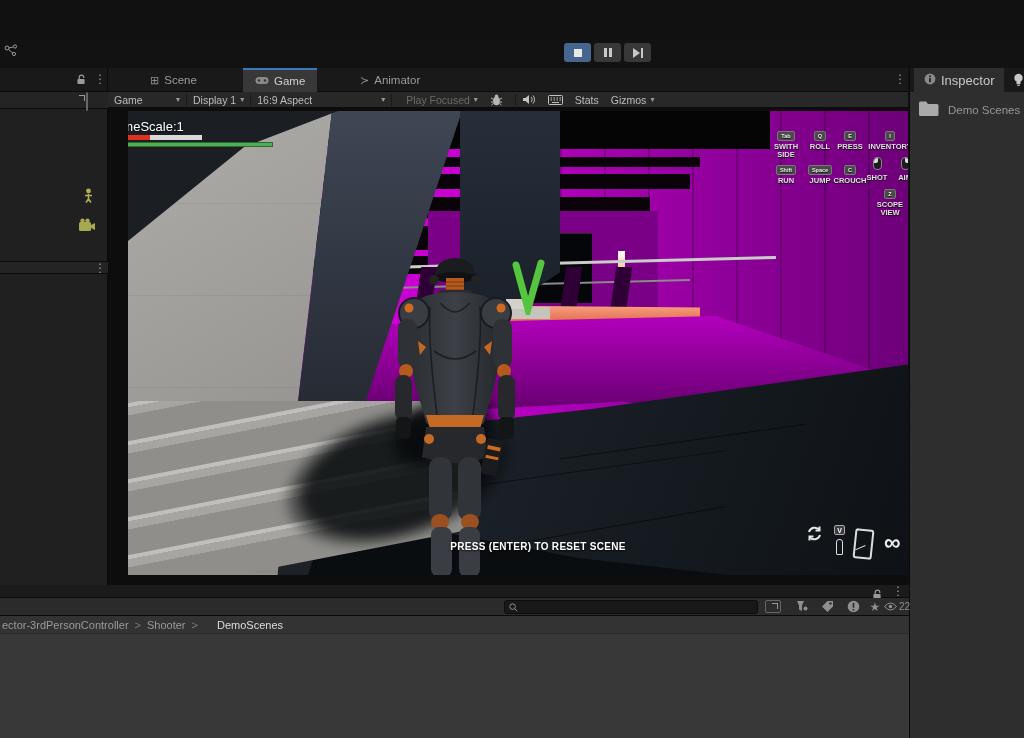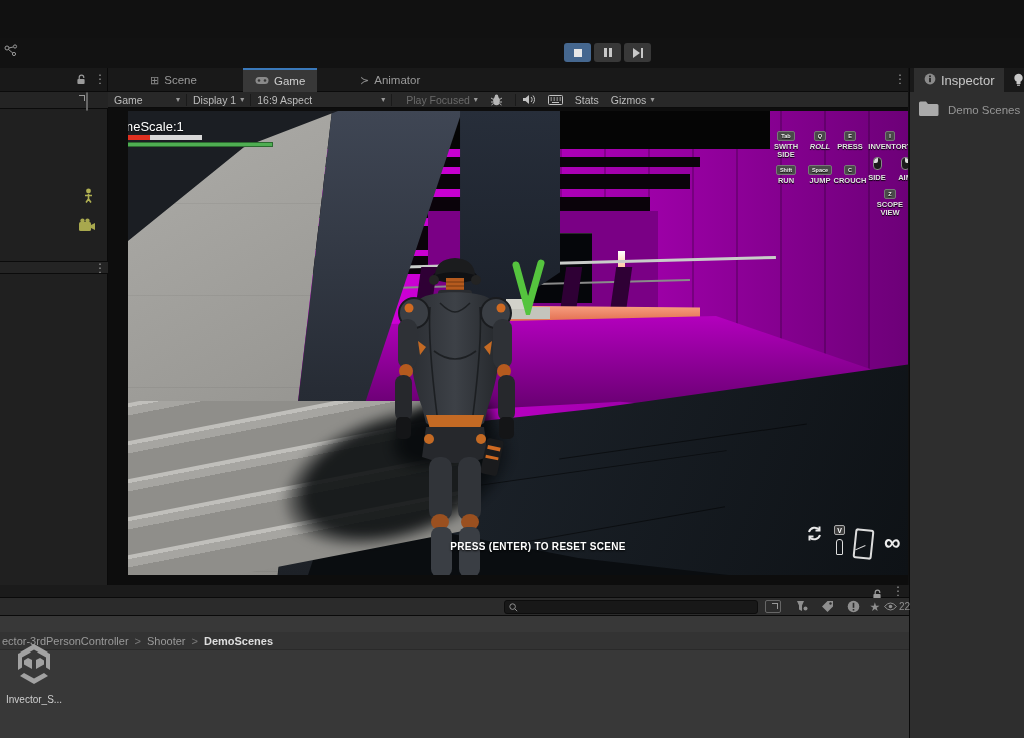--- a/index.html
+++ b/index.html
@@ -153,23 +153,23 @@
 
   
   #botpanel { left:0; top:585px; width:909px; height:153px; background:#383838; }
   #bot-head { position:absolute; left:0; top:0; width:100%; height:13px; background:#1b1b1b; border-bottom:1px solid #0a0a0a; }
   #bot-toolbar { position:absolute; left:0; top:13px; width:100%; height:18px; background:#2b2b2b;
     border-bottom:1px solid #0a0a0a; }
   #searchbox { position:absolute; left:504px; top:2px; width:254px; height:14px; background:#181818;
     border:1px solid #0d0d0d; border-radius:3px; display:flex; align-items:center; padding:0 4px; gap:4px; }
   .tool-ic { position:absolute; top:1px; width:22px; height:15px; display:flex; align-items:center;
     justify-content:center; color:#8f8f8f; }
-  #breadcrumb { position:absolute; left:0; top:47px; width:100%; height:18px; background:#333333;
+  #breadcrumb { position:absolute; left:0; top:31px; width:100%; height:18px; background:#333333;
     border-bottom:1px solid #2a2a2a; display:flex; align-items:center; font-size:11px; color:#9a9a9a; padding-left:2px; gap:6px; }
-  .crumb-cur { color:#dedede; font-weight:bold; }
+  .crumb-cur { color:#dedede; font-weight:normal;margin-left:13px; }
   #file-tile { position:absolute; left:6px; top:55px; width:56px; text-align:center; }
   #file-label { margin-top:2px; font-size:10px; color:#cfcfcf; overflow:hidden; white-space:nowrap; }
 
   .icon-star { font-size:12px; }
 </style>
 </head>
 <body>
 
 <div id="app">
 
@@ -405,21 +405,21 @@
       <div class="hud-text" id="hud-timescale" style="left:-16px;">TimeScale:1</div>
       <div id="ts-bar1" style="left:-3px;">
           <i></i>
         </div>
       <div id="ts-bar2" style="left:-2px;"></div>
 
       <div class="hint" style="left:638px; top:14px;">
         <span class="keycap">Tab</span><br>
         <span>SWITH SIDE</span>
       </div>
-      <div class="hint" style="left:672px; top:14px;font-style:italic;">
+      <div class="hint" style="left:672px; top:14px;">
         <span class="keycap">Q</span><br>
         <span>ROLL</span>
       </div>
       <div class="hint" style="left:702px; top:14px;">
         <span class="keycap">E</span><br>
         <span>PRESS</span>
       </div>
       <div class="hint" style="left:736px; top:14px; width:52px;">
         <span class="keycap">I</span><br>
         <span>INVENTORY</span>
@@ -431,21 +431,21 @@
       <div class="hint" style="left:672px; top:48px;">
         <span class="keycap">Space</span><br>
         <span>JUMP</span>
       </div>
       <div class="hint" style="left:702px; top:48px;">
         <span class="keycap">C</span><br>
         <span>CROUCH</span>
       </div>
       <div class="hint" style="left:736px; top:40px; width:26px;">
         <span class="mouse mleft"></span><br>
-        <span>SIDE</span>
+        <span>SHOT</span>
       </div>
       <div class="hint" style="left:764px; top:40px; width:26px;">
         <span class="mouse mright"></span><br>
         <span>AIM</span>
       </div>
       <div class="hint" style="left:744px; top:72px; width:36px;">
         <span class="keycap">Z</span><br>
         <span>SCOPE VIEW</span>
       </div>
 
@@ -549,30 +549,15 @@
         <span style="font-size:10px;">22</span>
       </span>
     </div>
     <div id="breadcrumb">
       <span>ector-3rdPersonController</span>
       <span style="color:#7a7a7a;">&gt;</span>
       <span>Shooter</span>
       <span style="color:#7a7a7a;">&gt;</span>
       <span class="crumb-cur">DemoScenes</span>
     </div>
-    <div id="file-tile">
-      <span>
-        <svg width="48" height="48" viewBox="0 0 48 48">
-          <g fill="#a2a2a2">
-            <path d="M24 4 L38 12 L34 15 L24 9.5 L14 15 L10 12 Z"></path>
-            <path d="M40 14 L40 30 L36 27.5 L36 17.5 L27 12.5 L31 10 Z"></path>
-            <path d="M8 14 L8 30 L12 27.5 L12 17.5 L21 12.5 L17 10 Z"></path>
-            <path d="M24 44 L10 36 L14 33 L24 38.5 L34 33 L38 36 Z"></path>
-            <path d="M22 20 L22 29 L14 24.5 L14 20.5 L18 18 Z"></path>
-            <path d="M26 20 L26 29 L34 24.5 L34 20.5 L30 18 Z"></path>
-          </g>
-        </svg>
-      </span>
-      <div id="file-label">Invector_S...</div>
-    </div>
   </div>
 
 </div>
 
 </body></html>

